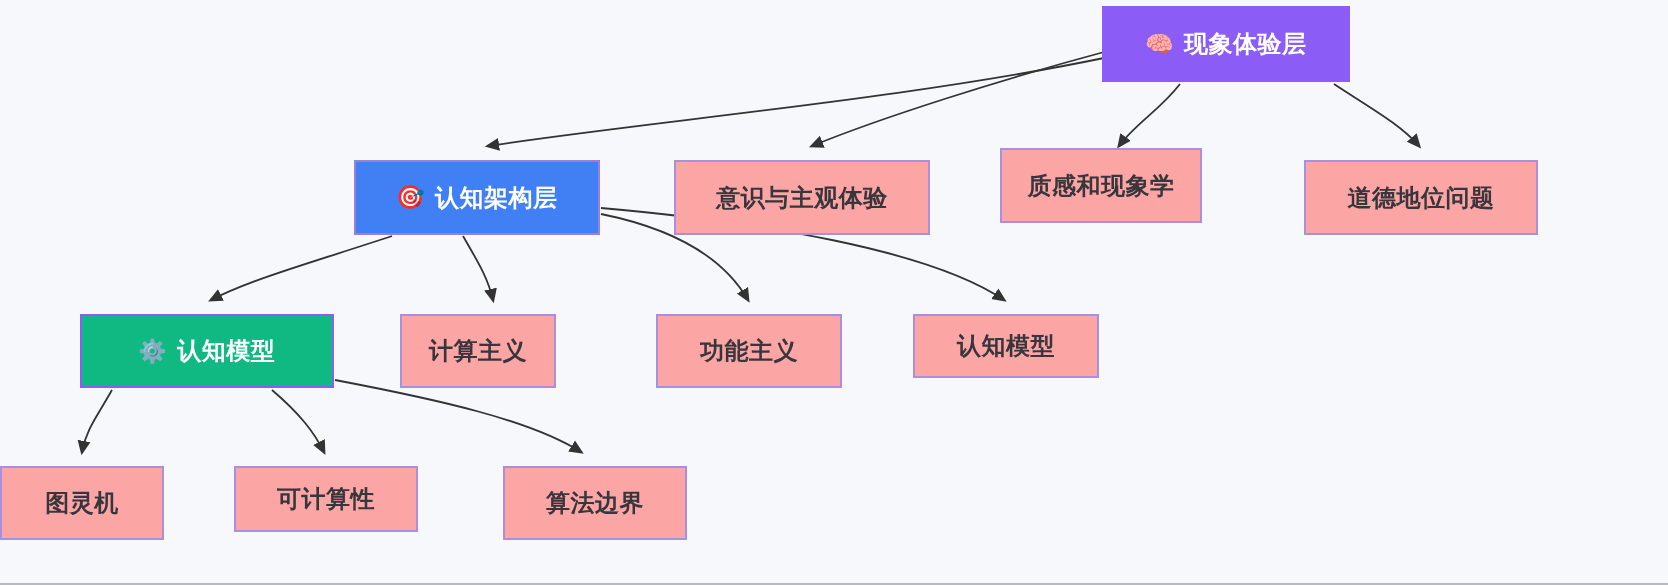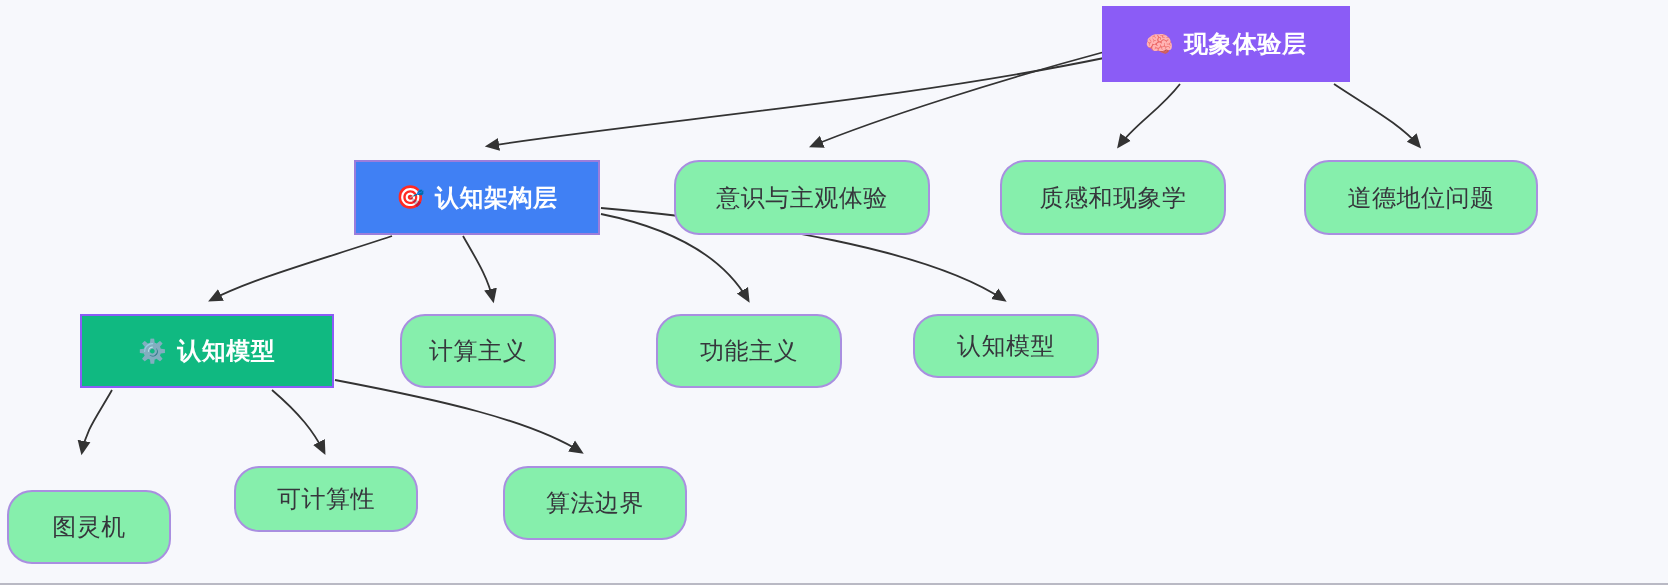--- a/index.html
+++ b/index.html
@@ -63,25 +63,24 @@
     color: #ffffff;
     font-weight: bold;
   }
   .v-tertiary {
     background: #10b981;
     border-color: #8b5cf6;
     color: #ffffff;
     font-weight: bold;
   }
   .v-leaf {
-    background: #86efac;
+    background: #fca5a5;
     border-color: #a98fe0;
     color: #36363c;
-    font-weight: normal;
-    border-radius: 25px;
+    font-weight: bold;
   }
 </style>
 </head>
 <body>
 
 <div id="canvas">
 
   <svg id="edge-layer" viewBox="0 0 1668 585" width="1668" height="585" xmlns="http://www.w3.org/2000/svg">
     <defs>
       <marker id="arrowhead" markerWidth="9" markerHeight="9" refX="6.2" refY="4.2" orient="auto" markerUnits="strokeWidth">
@@ -108,40 +107,40 @@
         <span class="emoji">🧠</span>
         <span class="lbl">现象体验层</span>
       </div>
       <div class="node v-secondary" style="left: 354px; top: 160px; width: 246px; height: 75px;">
         <span class="emoji">🎯</span>
         <span class="lbl">认知架构层</span>
       </div>
       <div class="node v-leaf" style="left: 674px; top: 160px; width: 256px; height: 75px;">
         <span class="lbl">意识与主观体验</span>
       </div>
-      <div class="node v-leaf" style="left: 1000px; top: 160px; width: 226px; height: 75px;">
+      <div class="node v-leaf" style="left: 1000px; top: 148px; width: 202px; height: 75px;">
         <span class="lbl">质感和现象学</span>
       </div>
       <div class="node v-leaf" style="left: 1304px; top: 160px; width: 234px; height: 75px;">
         <span class="lbl">道德地位问题</span>
       </div>
       <div class="node v-tertiary" style="left: 80px; top: 314px; width: 254px; height: 74px;">
         <span class="emoji">⚙️</span>
         <span class="lbl">认知模型</span>
       </div>
       <div class="node v-leaf" style="left: 400px; top: 314px; width: 156px; height: 74px;">
         <span class="lbl">计算主义</span>
       </div>
       <div class="node v-leaf" style="left: 656px; top: 314px; width: 186px; height: 74px;">
         <span class="lbl">功能主义</span>
       </div>
       <div class="node v-leaf" style="left: 913px; top: 314px; width: 186px; height: 64px;">
         <span class="lbl">认知模型</span>
       </div>
-      <div class="node v-leaf" style="left: 7px; top: 466px; width: 164px; height: 74px; margin-top: 24px;">
+      <div class="node v-leaf" style="left: 0px; top: 466px; width: 164px; height: 74px;">
         <span class="lbl">图灵机</span>
       </div>
       <div class="node v-leaf" style="left: 234px; top: 466px; width: 184px; height: 66px;">
         <span class="lbl">可计算性</span>
       </div>
       <div class="node v-leaf" style="left: 491px; top: 466px; width: 184px; height: 74px; margin-left: 12px;">
         <span class="lbl">算法边界</span>
       </div>
     </div>
 

